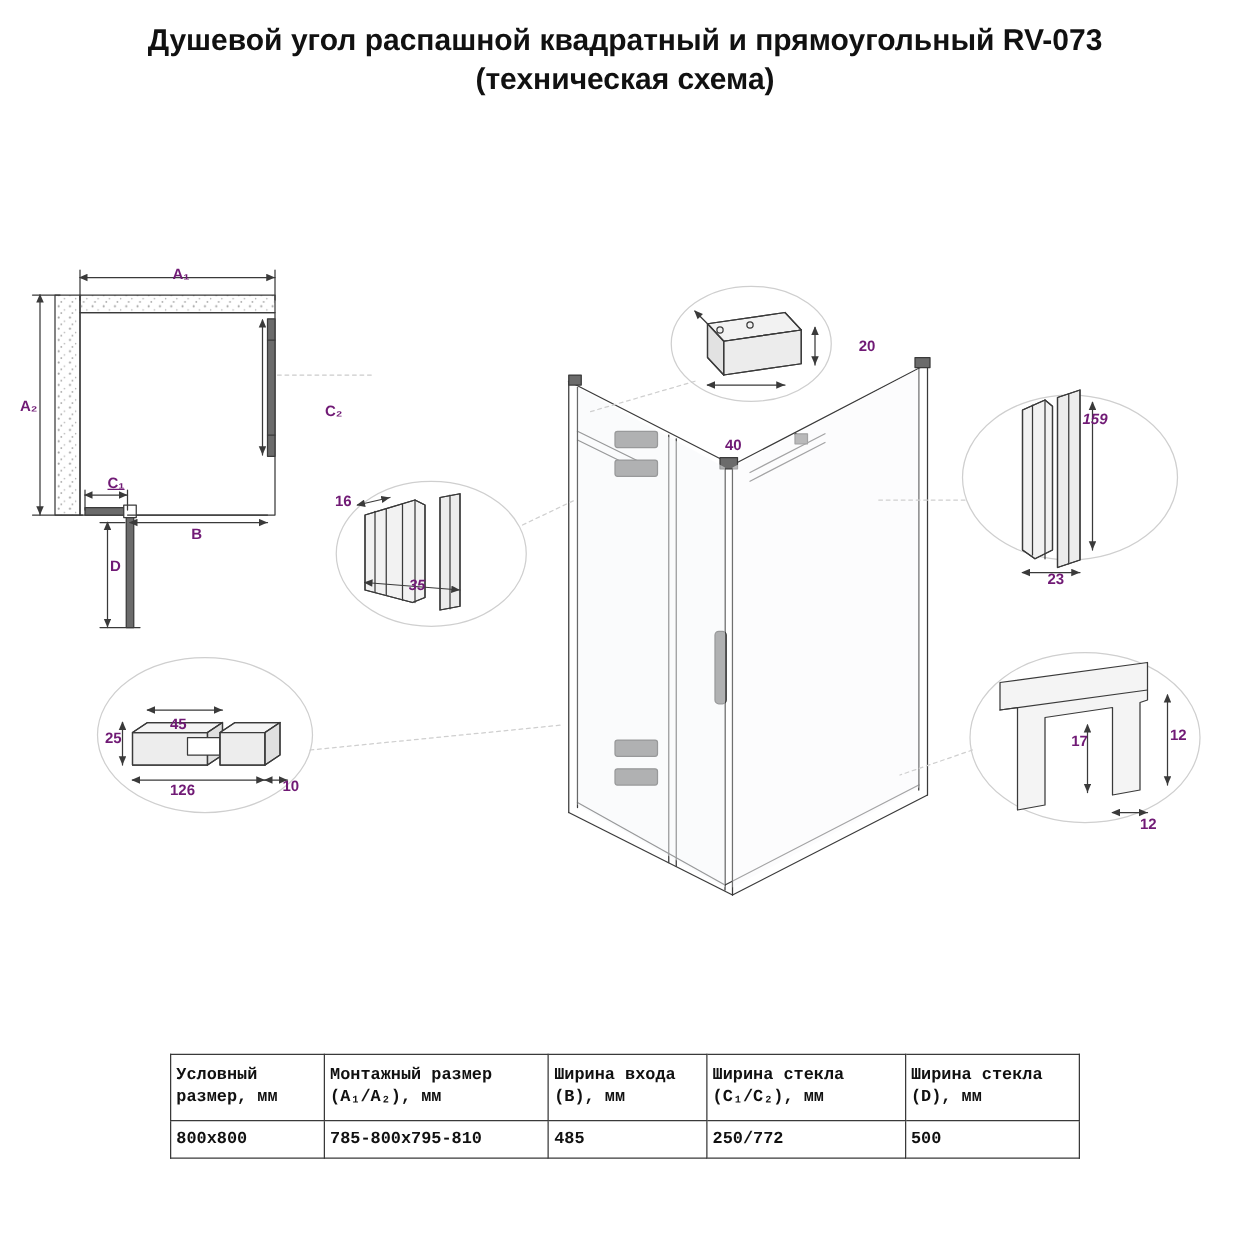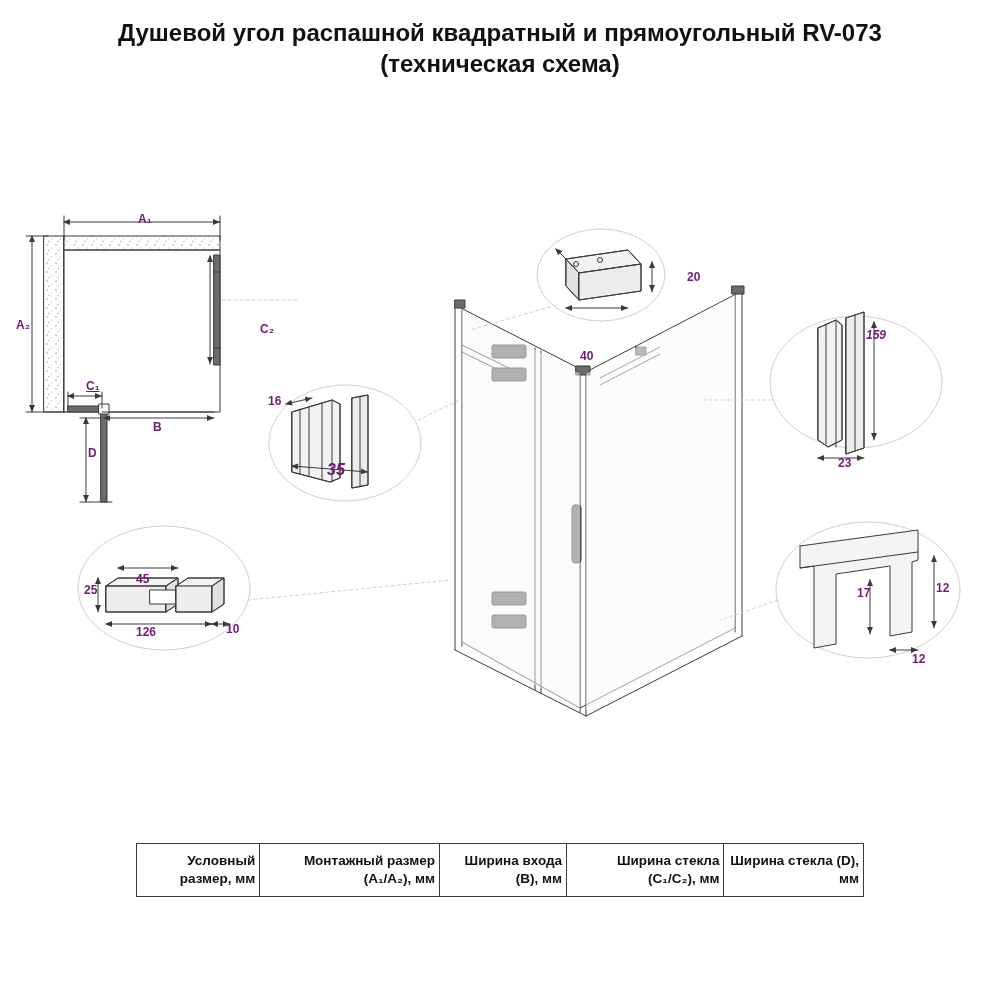--- a/index.html
+++ b/index.html
@@ -24,23 +24,24 @@
   }
   .lbl.it{font-style:italic;}
   
   #spec{
     position:absolute;left:136px;top:843px;
     border-collapse:collapse;
     width:728px;
   }
   #spec th,#spec td{
     border:1px solid #3a3a3a;
-    text-align:right;
+    text-align:left;
     font-size:13.5px;
     color:#111;
+    font-family:Liberation Mono, monospace;
   }
   #spec th{
     font-weight:700;
     padding:8px 4px;
     line-height:1.35;
   }
   #spec td{
     font-weight:700;
     padding:7px 4px;
   }
@@ -250,21 +251,21 @@
 </svg>
 
 <div class="lbl" style="left:138px;top:212px;">A₁</div>
 <div class="lbl" style="left:16px;top:318px;">A₂</div>
 <div class="lbl" style="left:232px;top:322px;margin-left:28px;">C₂</div>
 <div class="lbl" style="left:86px;top:379px;text-decoration:underline;">C₁</div>
 <div class="lbl" style="left:153px;top:420px;">B</div>
 <div class="lbl" style="left:88px;top:446px;">D</div>
 
 <div class="lbl" style="left:268px;top:394px;">16</div>
-<div class="lbl it" style="left:327px;top:461px;font-size:16px;text-align:center;">35</div>
+<div class="lbl it" style="left:327px;top:461px;font-size:12px;text-align:center;">35</div>
 
 <div class="lbl" style="left:136px;top:553px;margin-top:19px;">45</div>
 <div class="lbl" style="left:84px;top:583px;">25</div>
 <div class="lbl" style="left:136px;top:625px;">126</div>
 <div class="lbl" style="left:226px;top:622px;">10</div>
 
 <div class="lbl" style="left:580px;top:305px;margin-top:44px;">40</div>
 <div class="lbl" style="left:648px;top:270px;margin-left:39px;">20</div>
 
 <div class="lbl" style="left:866px;top:328px;font-style:italic;">159</div>
@@ -278,14 +279,21 @@
   <thead>
     <tr>
       <th style="width:120px">Условный размер, мм</th>
       <th style="width:182px">Монтажный размер (A₁/A₂), мм</th>
       <th style="width:126px">Ширина входа (B), мм</th>
       <th style="width:160px">Ширина стекла (C₁/C₂), мм</th>
       <th style="width:140px">Ширина стекла (D), мм</th>
     </tr>
   </thead>
   <tbody>
+    <tr>
+      <td>800х800</td>
+      <td>785-800х795-810</td>
+      <td>485</td>
+      <td>250/772</td>
+      <td>500</td>
+    </tr>
   </tbody>
 </table>
 
 </body></html>

